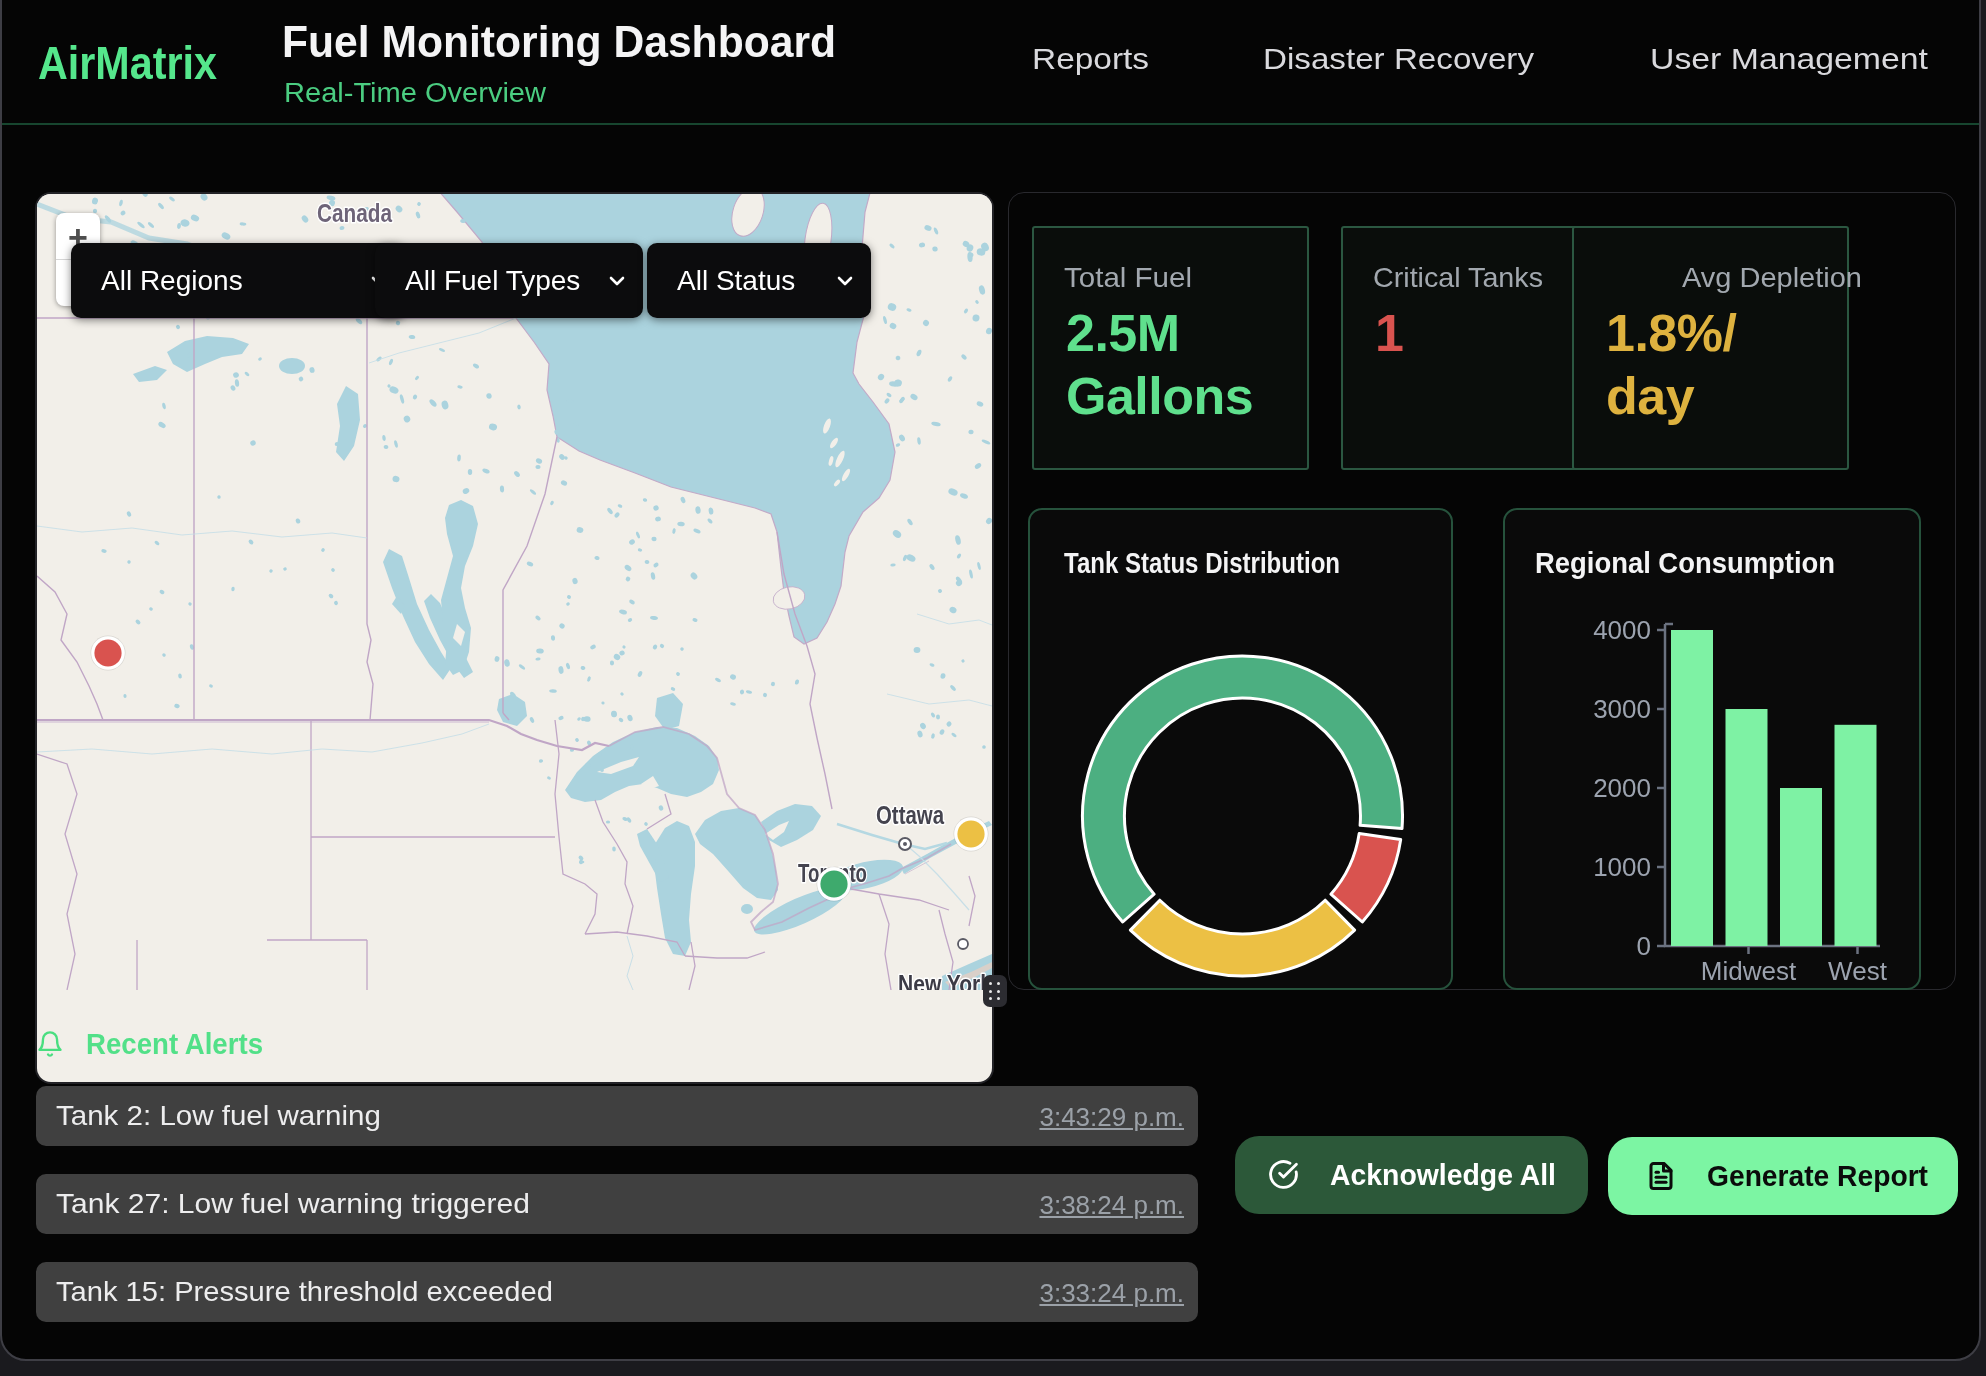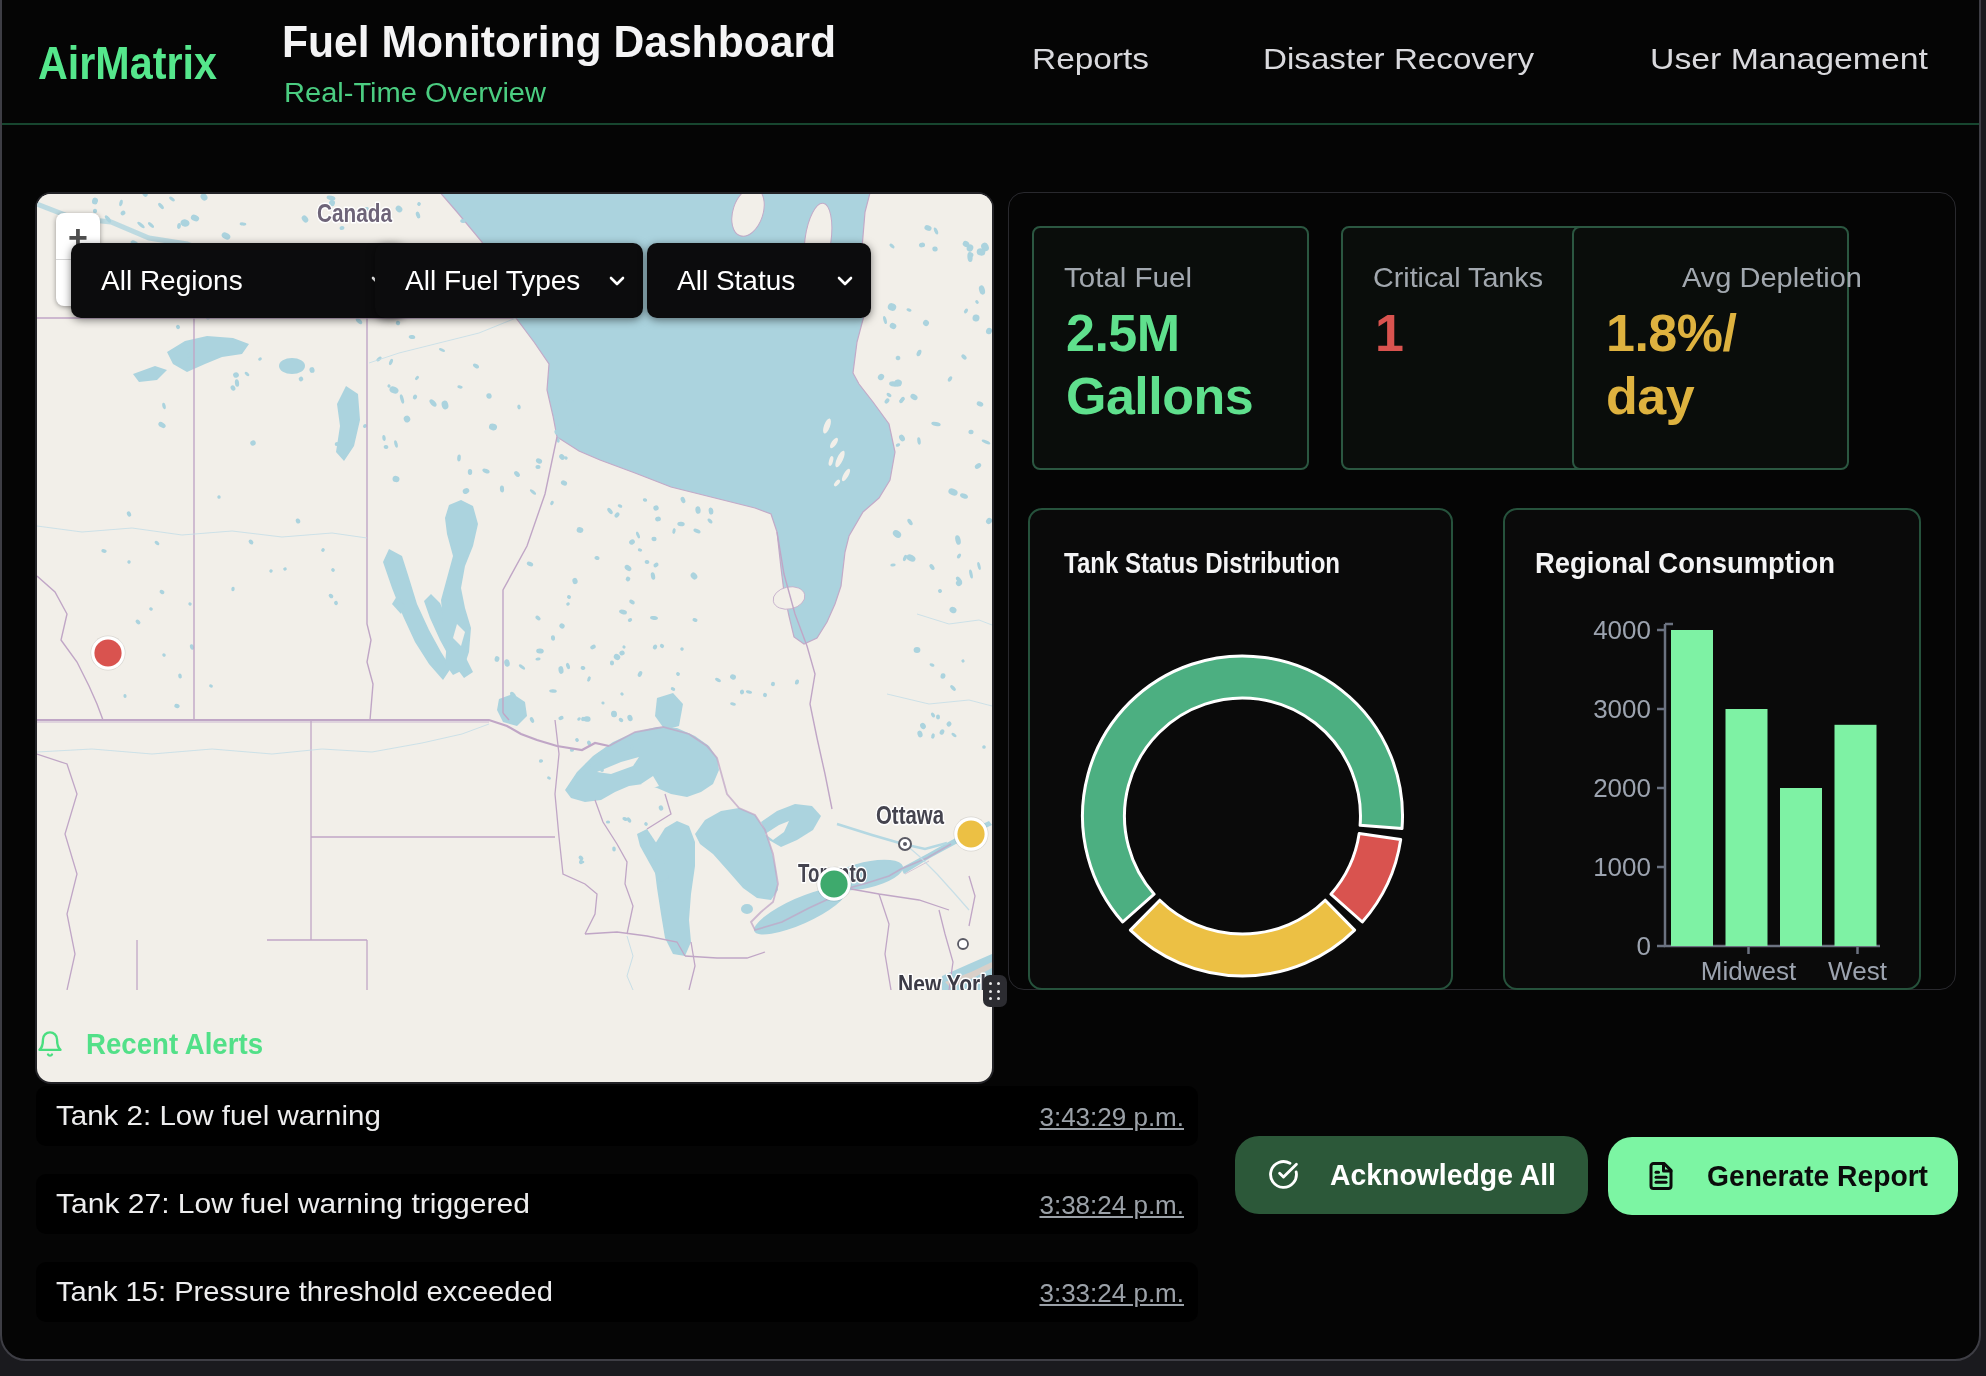--- a/index.html
+++ b/index.html
@@ -10,26 +10,26 @@
 #map { position:absolute; left:37px; top:194px; width:955px; height:888px; border-radius:14px; overflow:hidden;
        background:#f2efe9; box-shadow:0 0 0 2px #232327; }
 .zoomctl { position:absolute; left:56px; top:213px; width:44px; height:93px; background:#fff; border-radius:8px;
            box-shadow:0 1px 5px rgba(0,0,0,0.4); }
 .zoomctl .sep { position:absolute; left:0; top:46px; width:44px; height:1px; background:#d6d6d6; }
 .plus { position:absolute; left:0; top:7px; width:44px; height:34px; color:#4f4f4f; font-size:34px; font-weight:bold;
         text-align:center; line-height:34px; }
 .dd { position:absolute; top:243px; height:75px; background:#0c0c0d; border-radius:10px; color:#fff;
       font-size:28px; display:flex; align-items:center; padding-left:30px; box-shadow:0 2px 8px rgba(0,0,0,0.5); }
 #rpanel { position:absolute; left:1008px; top:192px; width:948px; height:798px; border:1px solid #29292e; border-radius:16px; }
-.scard { position:absolute; top:226px; width:277px; height:244px; background:#0a0d0b; border:2px solid #2b5741; border-radius:8px; }
+.scard { position:absolute; top:226px; width:277px; height:244px; background:#0a0d0b; border:2px solid #2b5741; border-radius:3px; }
 .val { position:absolute; top:74px; width:215px; font-size:52px; font-weight:bold; line-height:63px; letter-spacing:-0.5px; }
 .ccard { position:absolute; top:508px; height:482px; background:#0a0a0a; border:2px solid #26523c; border-radius:14px; overflow:hidden; }
 .handle { position:absolute; left:983px; top:975px; width:24px; height:32px; background:#2c2c31; border-radius:7px; }
 .handle .d { position:absolute; width:3.2px; height:3.2px; border-radius:50%; background:#e9e9e9; }
-.arow { position:absolute; left:36px; width:1162px; height:60px; background:#000000; border-radius:10px; }
+.arow { position:absolute; left:36px; width:1162px; height:60px; background:#404040; border-radius:10px; }
 .arow .t { position:absolute; left:20px; top:14px; font-size:28px; color:#ededee; }
 .arow .tm { position:absolute; right:14px; top:16px; font-size:26px; color:#9ba1a8;text-decoration:underline; }
 .btn { position:absolute; height:78px; border-radius:24px; font-weight:bold; font-size:30px; }
 </style></head>
 <body>
 <div id="app"></div>
 <div id="header"></div>
 
 <div id="map">
     <svg width="955" height="796" viewBox="0 0 955 796" style="position:absolute;left:0;top:0">

